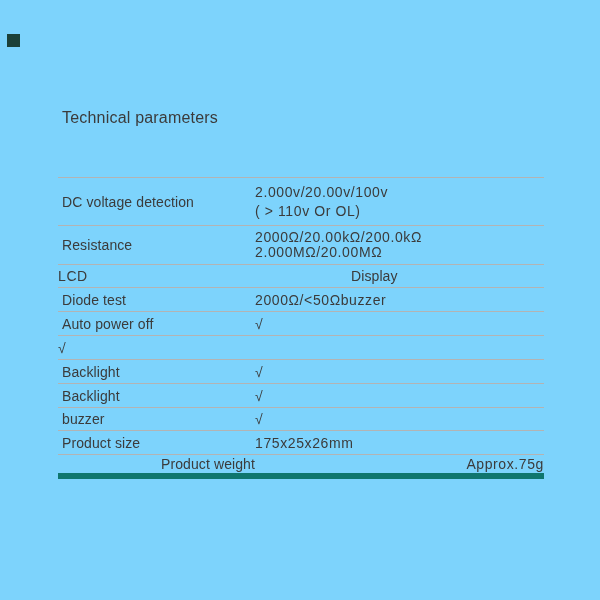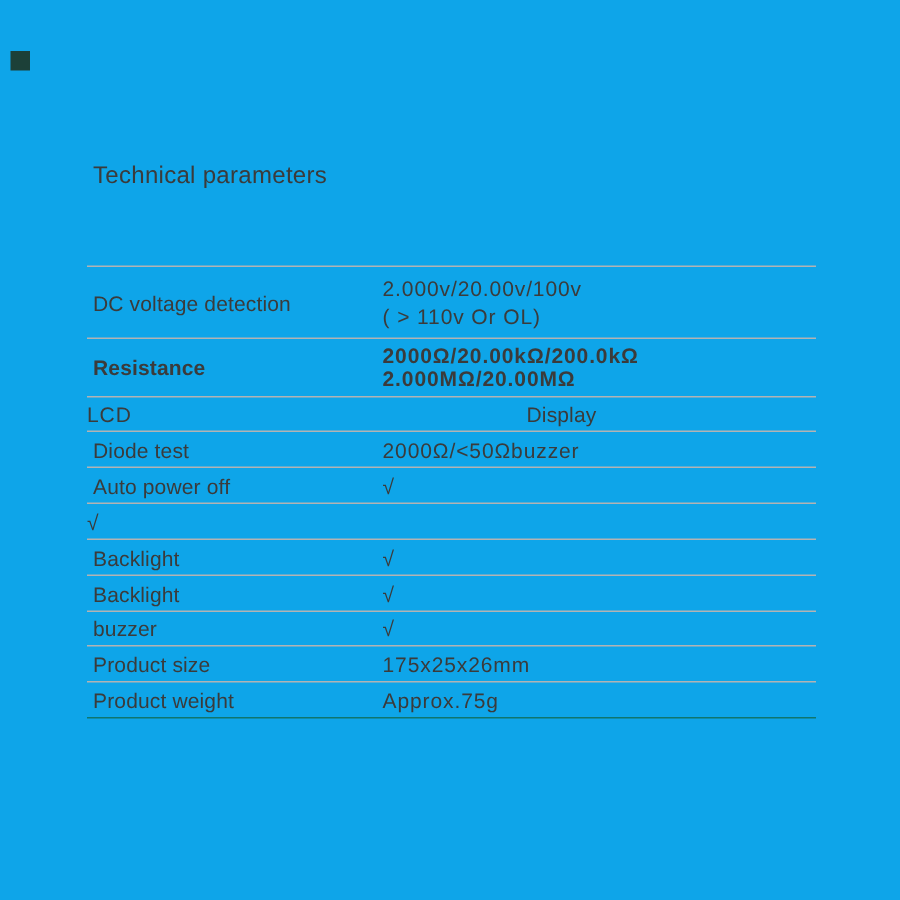--- a/index.html
+++ b/index.html
@@ -34,23 +34,23 @@
     left: 58px; top: 140px;
     width: 486px;
   }
   .row {
     display: flex;
     align-items: center;
     box-sizing: border-box;
     border-top: 1px solid #b3b3b3;
     height: 24px;
   }
-  .row:last-child { border-bottom: 1px solid #0f766e; }
+  .row:last-child { border-bottom: 6px solid #0f766e; text-align: right; }
   .row:nth-child(1) { height: 48px; margin-top: 37px; }
-  .row:nth-child(2) { height: 39px; font-weight: bold; }
+  .row:nth-child(2) { height: 39px; }
   .row:nth-child(3) { height: 23px; }
   .row:nth-child(9) { height: 23px; }
   .row:nth-child(11){ height: 25px; }
   .cell {
     color: #3b3b3b;
     font-size: 14px;
     line-height: 16px;
   }
   .cell.label {
     flex: 0 0 193px;
@@ -62,21 +62,21 @@
     flex: 1 1 auto;
     letter-spacing: 0.6px;
     white-space: nowrap;
   }
   .row:nth-child(1) .value-line { line-height: 19px; }
   .row:nth-child(2) .value-line { line-height: 15px; }
 </style>
 </head>
 <body>
 
-<div class="canvas" style="background: #0ea5e9;">
+<div class="canvas" style="background: #7dd3fc;">
   <div class="corner-swatch" style="background: rgb(28, 64, 56);"></div>
   <h2 class="section-title">Technical parameters</h2>
   <div class="spec-table" id="spec-table">
       <div class="row">
         <div class="cell label">DC voltage detection</div>
         <div class="cell value">
           <div class="value-line">2.000v/20.00v/100v</div>
           <div class="value-line">( &gt; 110v Or OL)</div>
         </div>
       </div>

